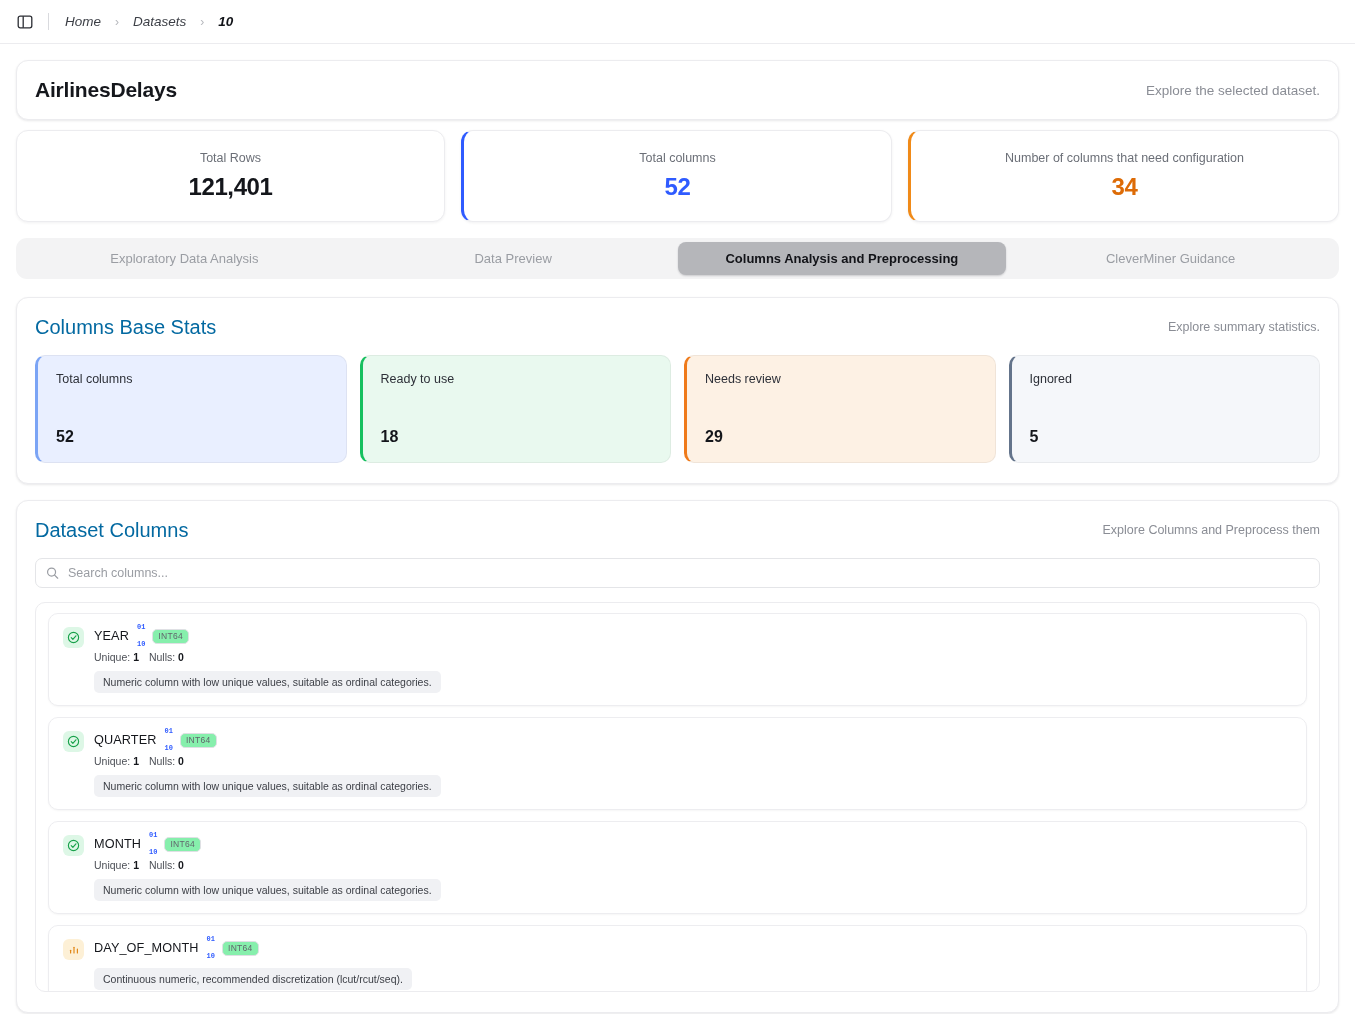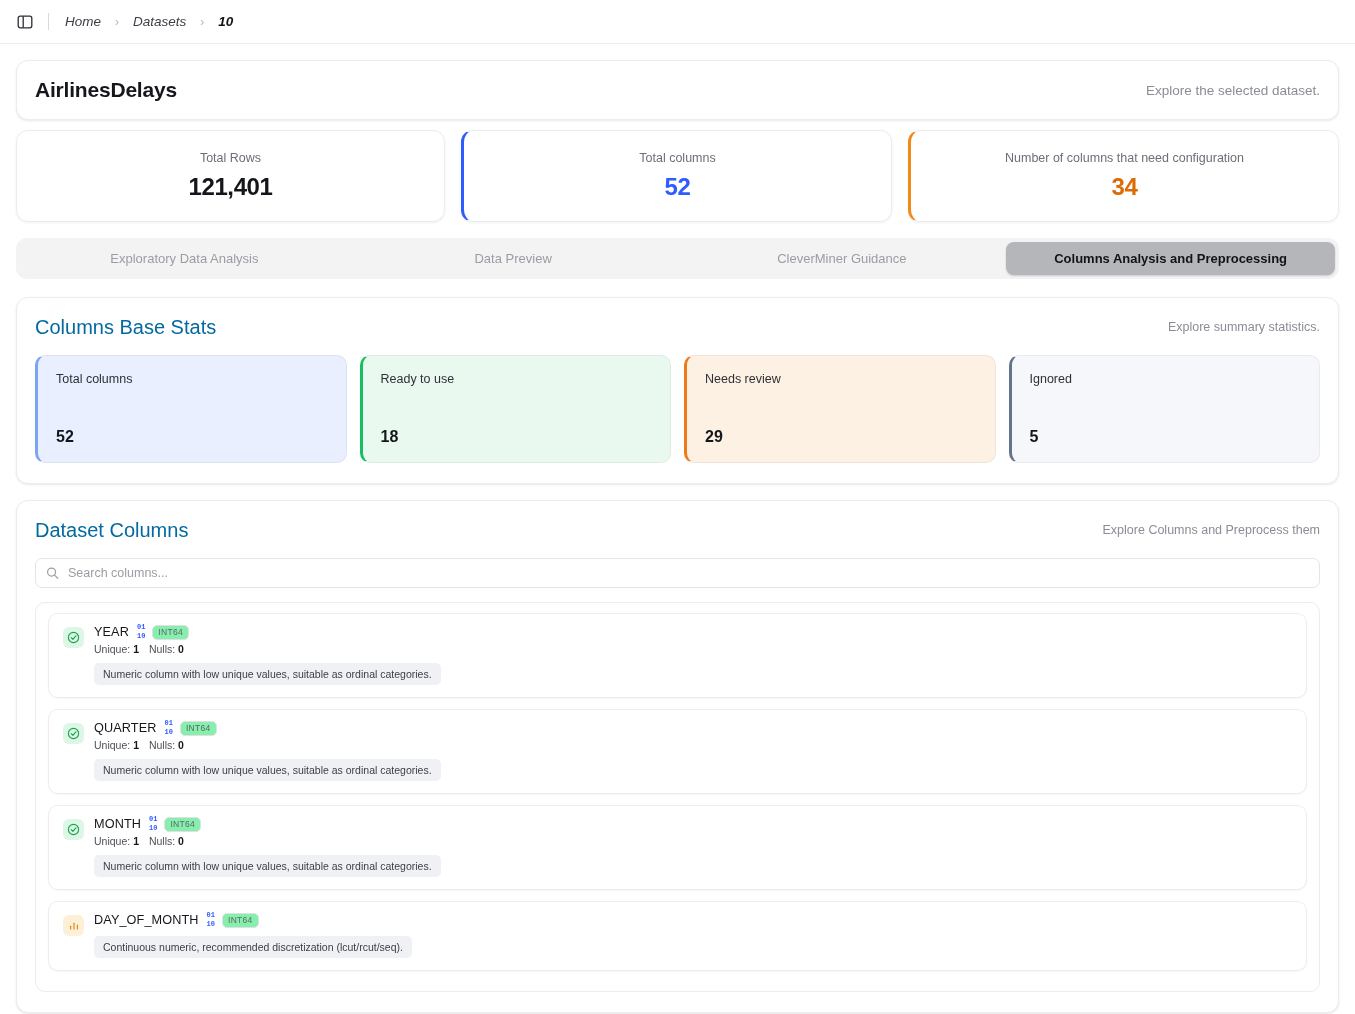--- a/index.html
+++ b/index.html
@@ -190,21 +190,21 @@
   }
   .status-badge.ready  { background:#ddf7e6; color:#1aa24c; }
   .status-badge.review { background:#fdf0d6; color:#e0820c; }
   .col-body { flex: 1 1 auto; min-width: 0; }
   .col-line1 { display: flex; align-items: center; gap: 7px; }
   .col-name { font-size: 12.7px; font-weight: 400; color: #15171c; letter-spacing: .1px; }
   .binary-icon {
     font-size: 7px; line-height: 7px;
     color: #2f5bff; font-weight: 700;
     font-family: "Liberation Mono", monospace;
-    display: flex; flex-direction: column; gap: 2px;
+    display: flex; flex-direction: column; gap: 10px;
     margin-left: 1px;
   }
   .type-pill {
     font-size: 8.5px;
     letter-spacing: .3px;
     color: #61646c;
     border: 1px solid #dfe0e4;
     border-radius: 5px;
     padding: 1.5px 5px;
     background: #86efac;
@@ -261,22 +261,22 @@
     </div>
     <div class="kpi accent-orange">
       <div class="kpi-label">Number of columns that need configuration</div>
       <div class="kpi-value orange">34</div>
     </div>
   </div>
 
   <div class="tabs">
     <div class="tab">Exploratory Data Analysis</div>
     <div class="tab">Data Preview</div>
+    <div class="tab active">Columns Analysis and Preprocessing</div>
     <div class="tab">CleverMiner Guidance</div>
-    <div class="tab active">Columns Analysis and Preprocessing</div>
   </div>
 
   <div class="card section">
     <div class="section-head">
       <div class="section-title">Columns Base Stats</div>
       <div class="section-hint">Explore summary statistics.</div>
     </div>
     <div class="tiles">
       <div class="tile t-blue">
         <div class="tile-label">Total columns</div>

